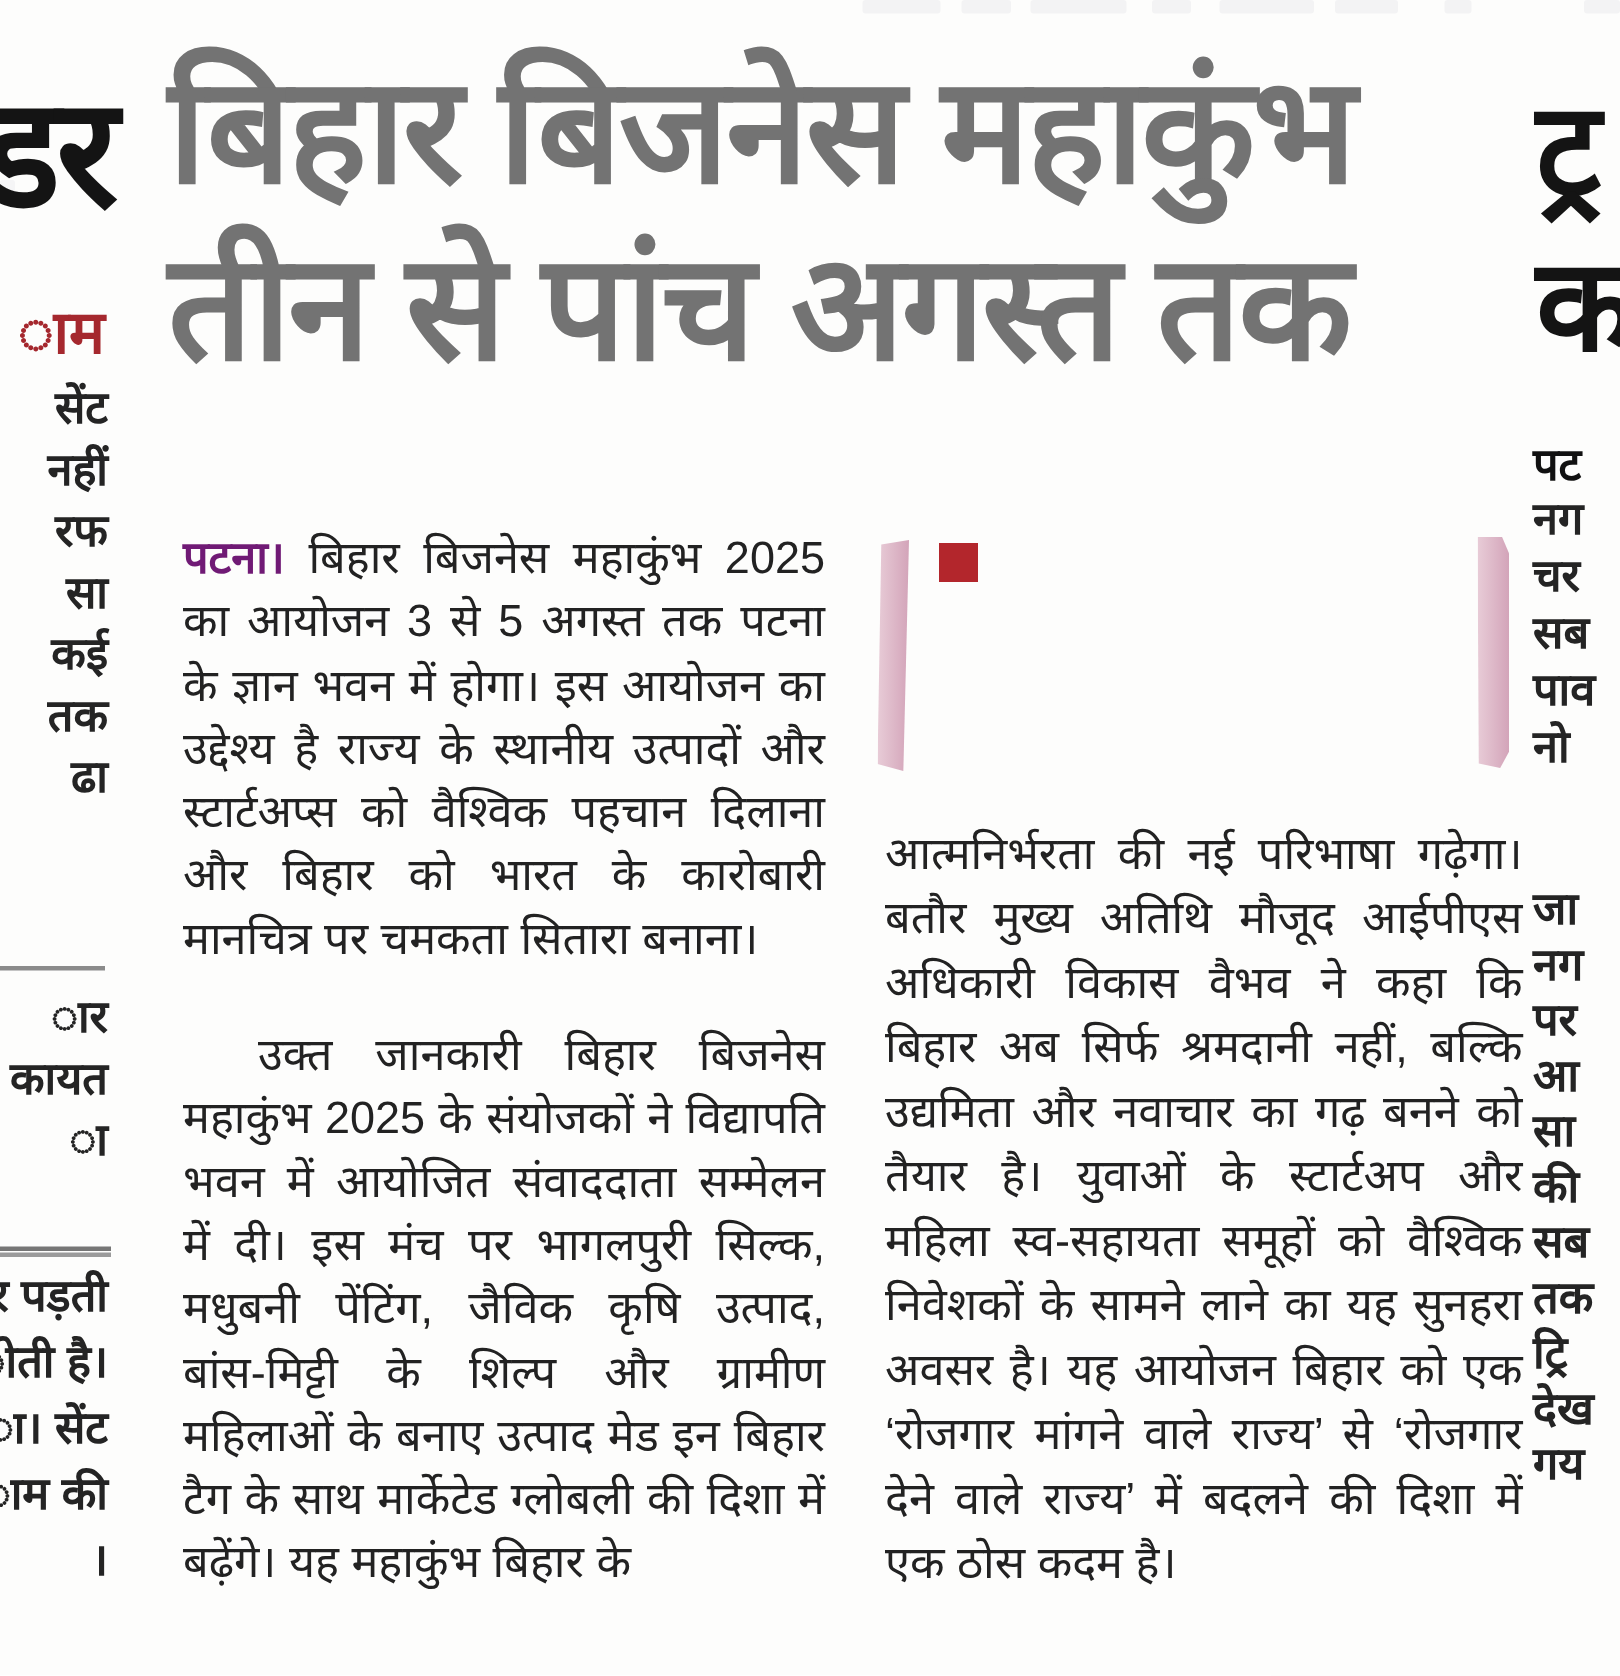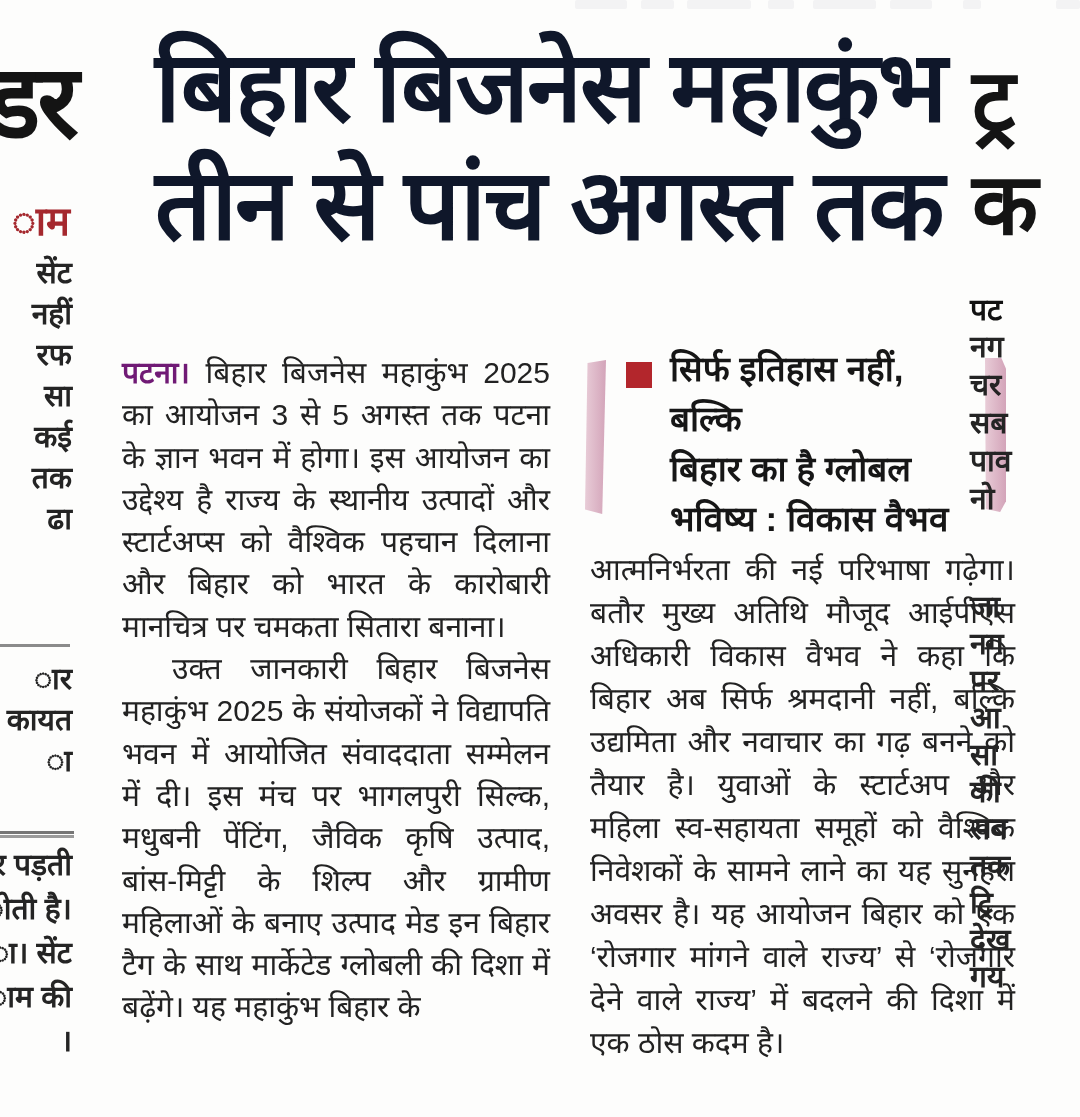--- a/index.html
+++ b/index.html
@@ -38,28 +38,28 @@
   .ls-top { top:252px; line-height:41px; }
   .ls-rule1 { position:absolute; top:644px; left:0; width:70px; border:none; border-top:3px solid #8b8b8b; }
   .ls-mid { top:658px; line-height:41px; }
   .ls-rule2 { position:absolute; top:831px; left:0; width:74px; height:7px; border:none; border-top:3px solid #767676; border-bottom:3px solid #9b9b9b; }
   .ls-bottom { top:843px; line-height:44px; }
 
   
   .headline {
     position:absolute; left:112px; top:28px; width:880px;
     font-size:99px; line-height:118px; font-weight:700; letter-spacing:-2px;
-    white-space:pre-line; color:#0f172a;margin-left:43px;
+    white-space:pre-line; color:#737373;
   }
 
   
   .col { position:absolute; text-align:justify; color:#222; }
   .para { font-size:30px; line-height:42.3px; }
   .col1 { left:122px; top:352px; width:428px; }
-  .col1 .indent { text-indent:50px; }
+  .col1 .indent { text-indent:50px;margin-top:35px; }
   .dateline { font-weight:700; color:#701a75; }
 
   .col2 { left:590px; top:330px; width:425px; }
   .col2 .para { line-height:43px; margin-top:6px; }
 
   
   .pullquote { position:relative; height:212px; }
   .pq-bar {
     position:absolute; width:21px; height:154px;
     background:linear-gradient(to right,#e8ccd7,#d3a4b9);
@@ -67,21 +67,21 @@
   .pq-bar-left  { left:-5px; top:30px; clip-path:polygon(12% 2%, 100% 0, 82% 100%, 0 97%); }
   .pq-bar-right { left:395px; top:28px; clip-path:polygon(0 0, 78% 0, 100% 7%, 100% 93%, 72% 100%, 4% 98%); }
   .pq-square { position:absolute; left:36px; top:32px; width:26px; height:26px; background:#b3262c; }
   .pq-text {
     position:absolute; left:80px; top:14px; width:310px;
     font-size:35px; line-height:50px; font-weight:700;
     white-space:pre-line; text-align:left; color:#161616;
   }
 
   
-  .right-strip { position:absolute; left:968px; top:0; width:60px; height:830px; }
+  .right-strip { position:absolute; left:1020px; top:0; width:60px; height:830px; }
   .rs-headline {
     position:absolute; left:4px; top:48px; width:260px;
     font-size:86px; font-weight:700; line-height:104px; letter-spacing:-2px;
     white-space:pre-line; color:#141414;
   }
   .rs-dateline { position:absolute; left:2px; top:288px; width:200px; font-size:30px; font-weight:700; color:#111; }
   .rs-frag {
     position:absolute; left:2px; width:220px;
     font-size:30px; font-weight:600; white-space:pre-line; color:#242424; text-align:left;
   }
@@ -133,23 +133,20 @@
 
     <div class="col col1">
       <p class="para"><span class="dateline">पटना। </span><span>बिहार बिजनेस महाकुंभ 2025 का आयोजन 3 से 5 अगस्त तक पटना के ज्ञान भवन में होगा। इस आयोजन का उद्देश्य है राज्य के स्थानीय उत्पादों और स्टार्टअप्स को वैश्विक पहचान दिलाना और बिहार को भारत के कारोबारी मानचित्र पर चमकता सितारा बनाना।</span></p>
       <p class="para indent">उक्त जानकारी बिहार बिजनेस महाकुंभ 2025 के संयोजकों ने विद्यापति भवन में आयोजित संवाददाता सम्मेलन में दी। इस मंच पर भागलपुरी सिल्क, मधुबनी पेंटिंग, जैविक कृषि उत्पाद, बांस-मिट्टी के शिल्प और ग्रामीण महिलाओं के बनाए उत्पाद मेड इन बिहार टैग के साथ मार्केटेड ग्लोबली की दिशा में बढ़ेंगे। यह महाकुंभ बिहार के</p>
     </div>
 
     <div class="col col2">
       <div class="pullquote">
         <div class="pq-bar pq-bar-left"></div>
         <div class="pq-square"></div>
-        <div class="pq-text">सिर्फ इतिहास नहीं, बल्कि
-बिहार का है ग्लोबल
-भविष्य : विकास वैभव</div>
         <div class="pq-bar pq-bar-right"></div>
       </div>
       <p class="para">आत्मनिर्भरता की नई परिभाषा गढ़ेगा। बतौर मुख्य अतिथि मौजूद आईपीएस अधिकारी विकास वैभव ने कहा कि बिहार अब सिर्फ श्रमदानी नहीं, बल्कि उद्यमिता और नवाचार का गढ़ बनने को तैयार है।  युवाओं के स्टार्टअप और महिला स्व-सहायता समूहों को वैश्विक निवेशकों के सामने लाने का यह सुनहरा अवसर है। यह आयोजन बिहार को एक ‘रोजगार मांगने वाले राज्य’ से ‘रोजगार देने वाले राज्य’ में बदलने की दिशा में एक ठोस कदम है।</p>
     </div>
   </main>
 
   <aside class="right-strip">
     <div class="rs-headline">ट्र
 क</div>
     <div class="rs-dateline">पट</div>

